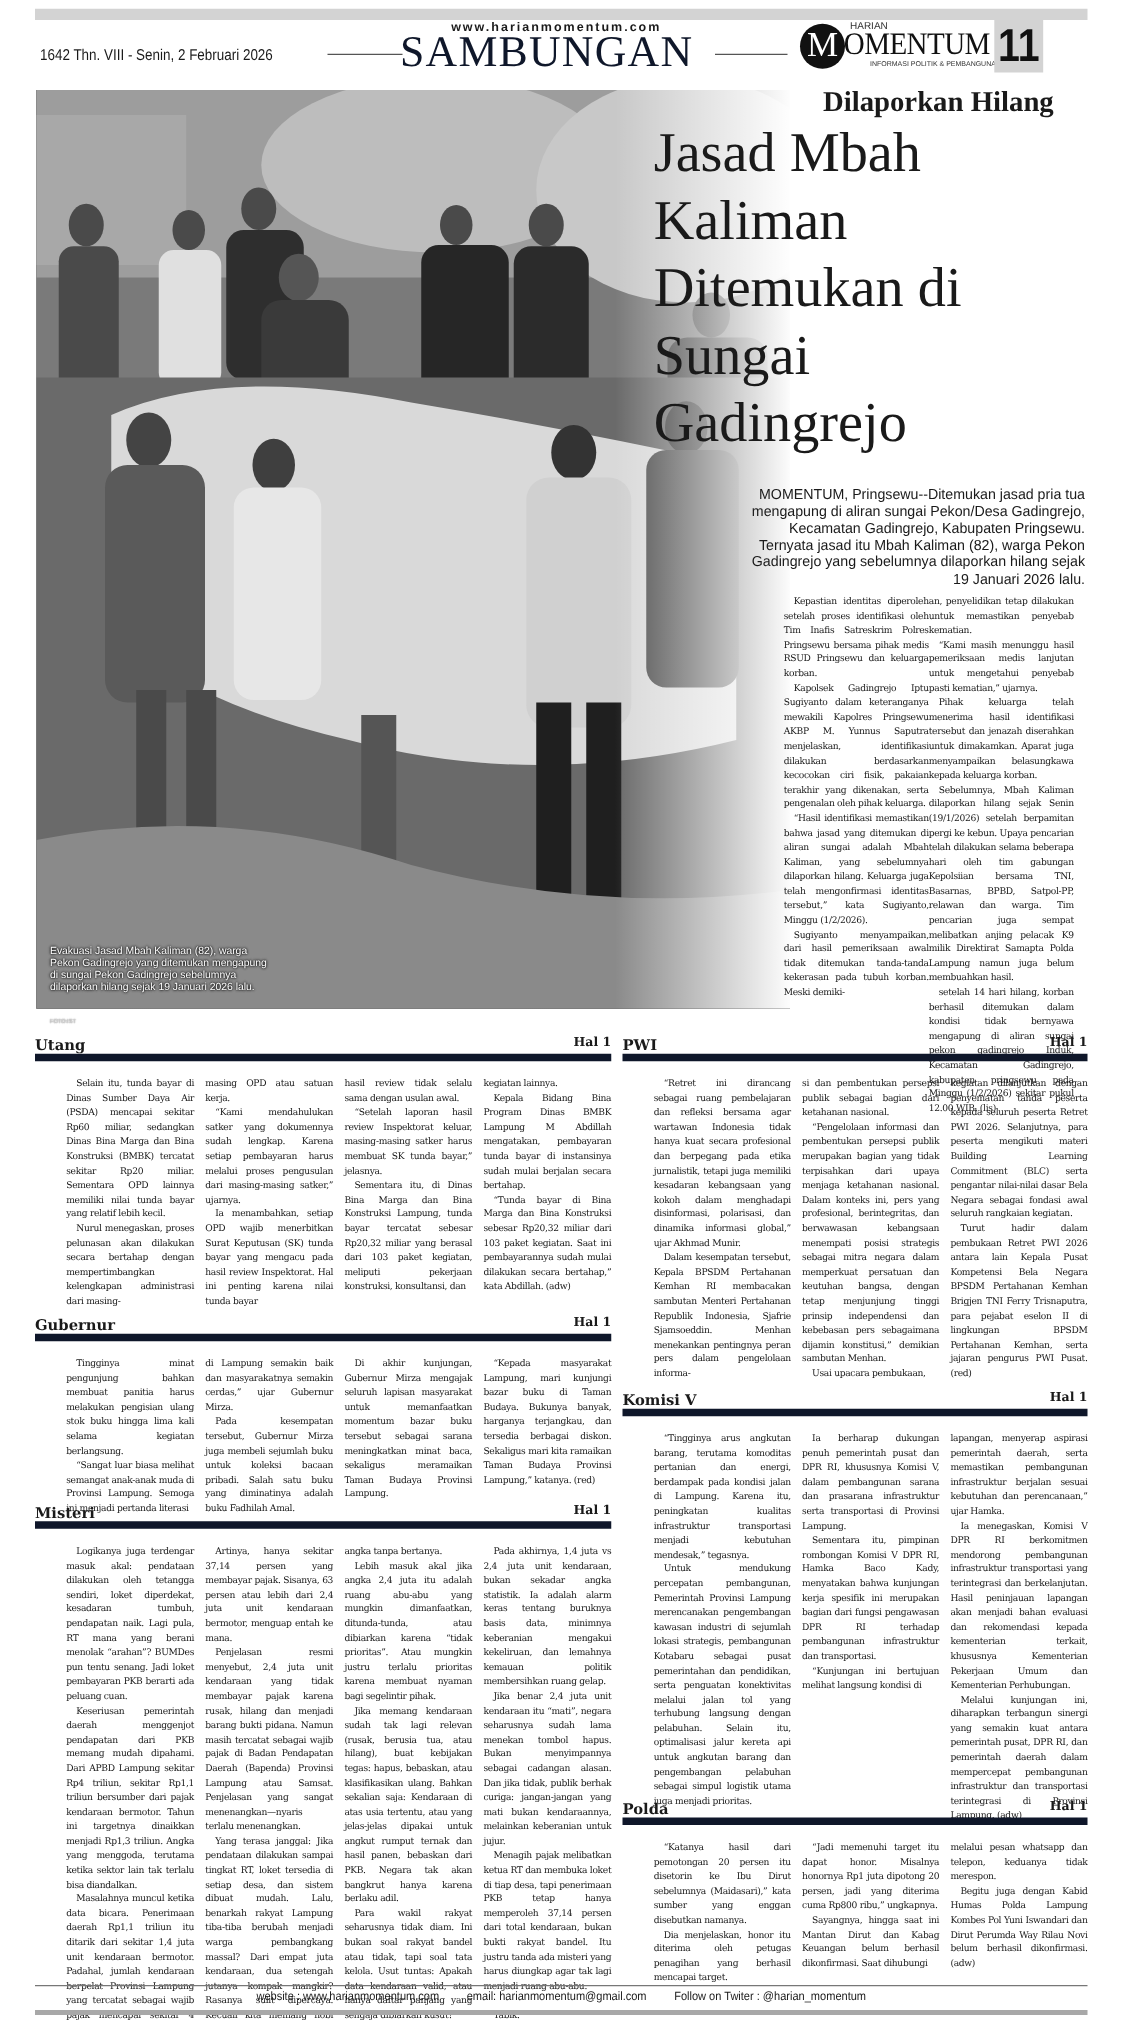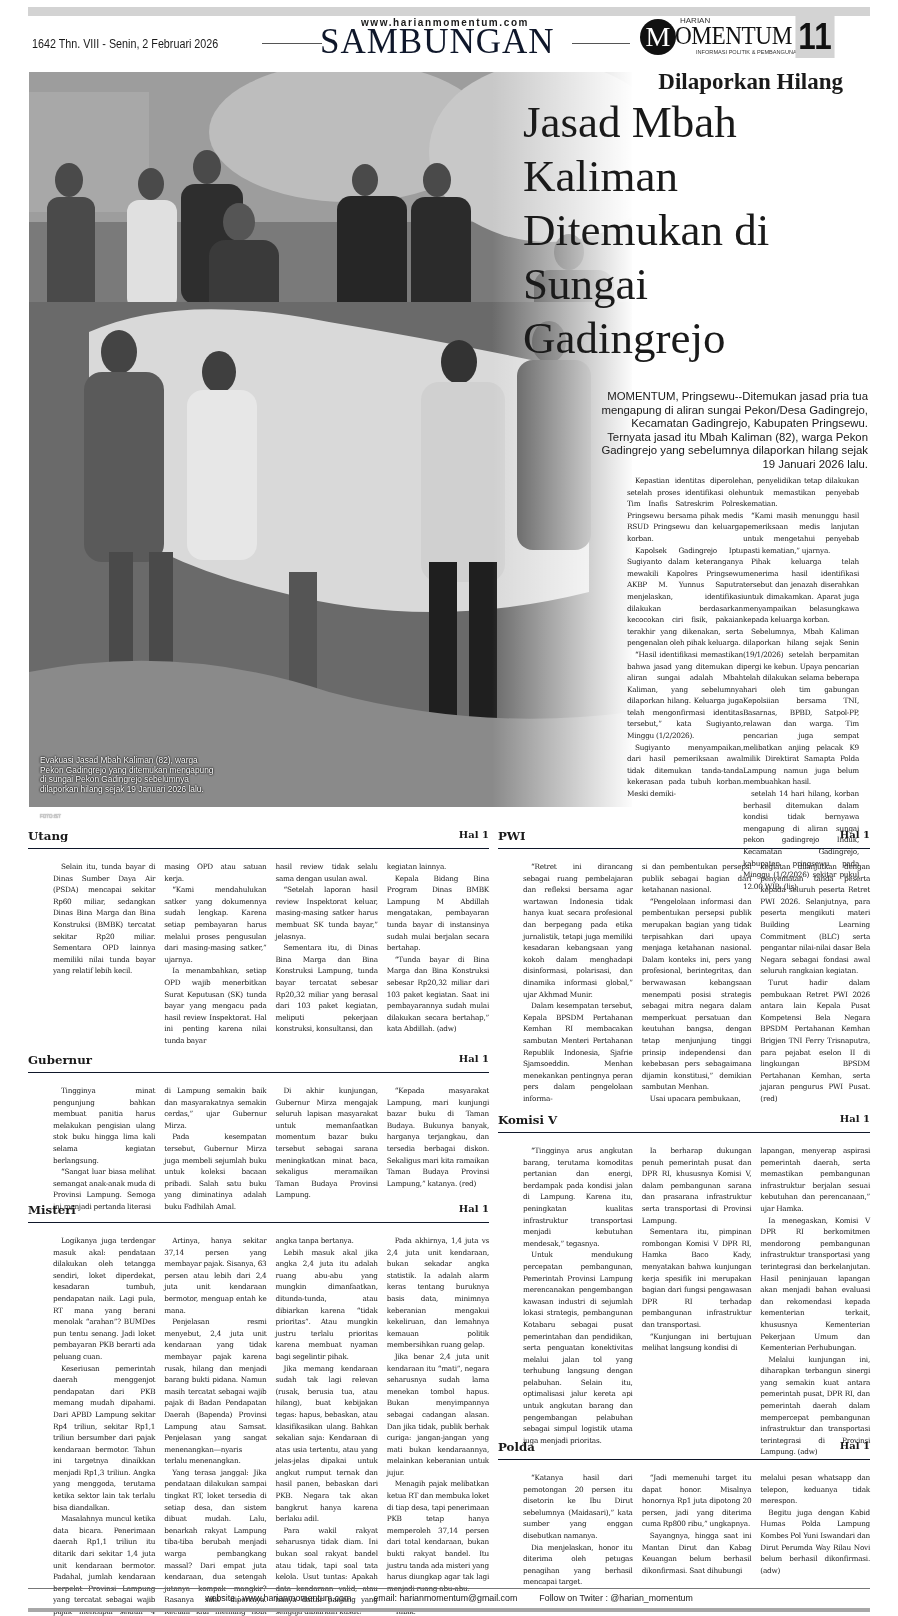--- a/index.html
+++ b/index.html
@@ -34,21 +34,21 @@
   .lede { position: absolute; left: 582px; top: 389px; width: 286px; text-align: right; font-family: "Liberation Sans", sans-serif; font-size: 11.6px; line-height: 13.6px; color: #1a1a1a; transform: scaleX(0.98); transform-origin: right; }
 
   .lead-cols { position: absolute; left: 627px; top: 475px; width: 242px; display: flex; }
   .col { font-family: "DejaVu Serif", serif; font-size: 7.3px; line-height: 11.6px; text-align: justify; color: #1a1a1a; letter-spacing: -0.25px; }
   .col p { text-indent: 8px; }
   .col p.noind { text-indent: 0; }
   .lead-cols .col { width: 116px; }
 
   
   .sec { position: absolute; }
-  .sec-head { position: relative; height: 20px; border-bottom: 1px solid #0f172a; }
+  .sec-head { position: relative; height: 20px; border-bottom: 6px solid #0f172a; }
   .sec-title { position: absolute; left: 0; top: 0; font-family: "DejaVu Serif", serif; font-weight: bold; font-size: 11.8px; color: #1a1a1a; }
   .sec-hal { position: absolute; right: 0; top: 0; font-family: "DejaVu Serif", serif; font-weight: bold; font-size: 10px; color: #1a1a1a; }
   .sec-body { display: flex; gap: 9px; margin-top: 12px; margin-left: 25px; }
   .left-half .col { width: 108px; }
   .right-half .col { width: 128px; }
 
   .footer-rule1 { position: absolute; left: 28px; top: 1588px; width: 842px; border-top: 1px solid #777; }
   .footer { position: absolute; left: 28px; top: 1592px; width: 842px; display: flex; justify-content: center; gap: 24px; font-family: "Liberation Sans", sans-serif; font-size: 9.6px; color: #1a1a1a; transform: scaleX(0.92); }
   .footer-rule2 { position: absolute; left: 28px; top: 1608px; width: 842px; height: 4px; background: #a8a8a8; }
 </style>
@@ -139,20 +139,21 @@
 </div>
 
 <div class="sec left-half" style="left:28px; top:829px; width:461px;">
   <div class="sec-head">
     <span class="sec-title">Utang</span>
     <span class="sec-hal">Hal 1</span>
   </div>
   <div class="sec-body">
     <div class="col">
         <p>Selain itu, tunda bayar di Dinas Sumber Daya Air (PSDA) mencapai sekitar Rp60 miliar, sedangkan Dinas Bina Marga dan Bina Konstruksi (BMBK) tercatat sekitar Rp20 miliar. Sementara OPD lainnya memiliki nilai tunda bayar yang relatif lebih kecil.</p>
+        <p>Nurul menegaskan, proses pelunasan akan dilakukan secara bertahap dengan mempertimbangkan kelengkapan administrasi dari masing-</p>
       </div>
     <div class="col">
         <p class="noind">masing OPD atau satuan kerja.</p>
         <p>“Kami mendahulukan satker yang dokumennya sudah lengkap. Karena setiap pembayaran harus melalui proses pengusulan dari masing-masing satker,” ujarnya.</p>
         <p>Ia menambahkan, setiap OPD wajib menerbitkan Surat Keputusan (SK) tunda bayar yang mengacu pada hasil review Inspektorat. Hal ini penting karena nilai tunda bayar</p>
       </div>
     <div class="col">
         <p class="noind">hasil review tidak selalu sama dengan usulan awal.</p>
         <p>“Setelah laporan hasil review Inspektorat keluar, masing-masing satker harus membuat SK tunda bayar,” jelasnya.</p>
         <p>Sementara itu, di Dinas Bina Marga dan Bina Konstruksi Lampung, tunda bayar tercatat sebesar Rp20,32 miliar yang berasal dari 103 paket kegiatan, meliputi pekerjaan konstruksi, konsultansi, dan</p>

